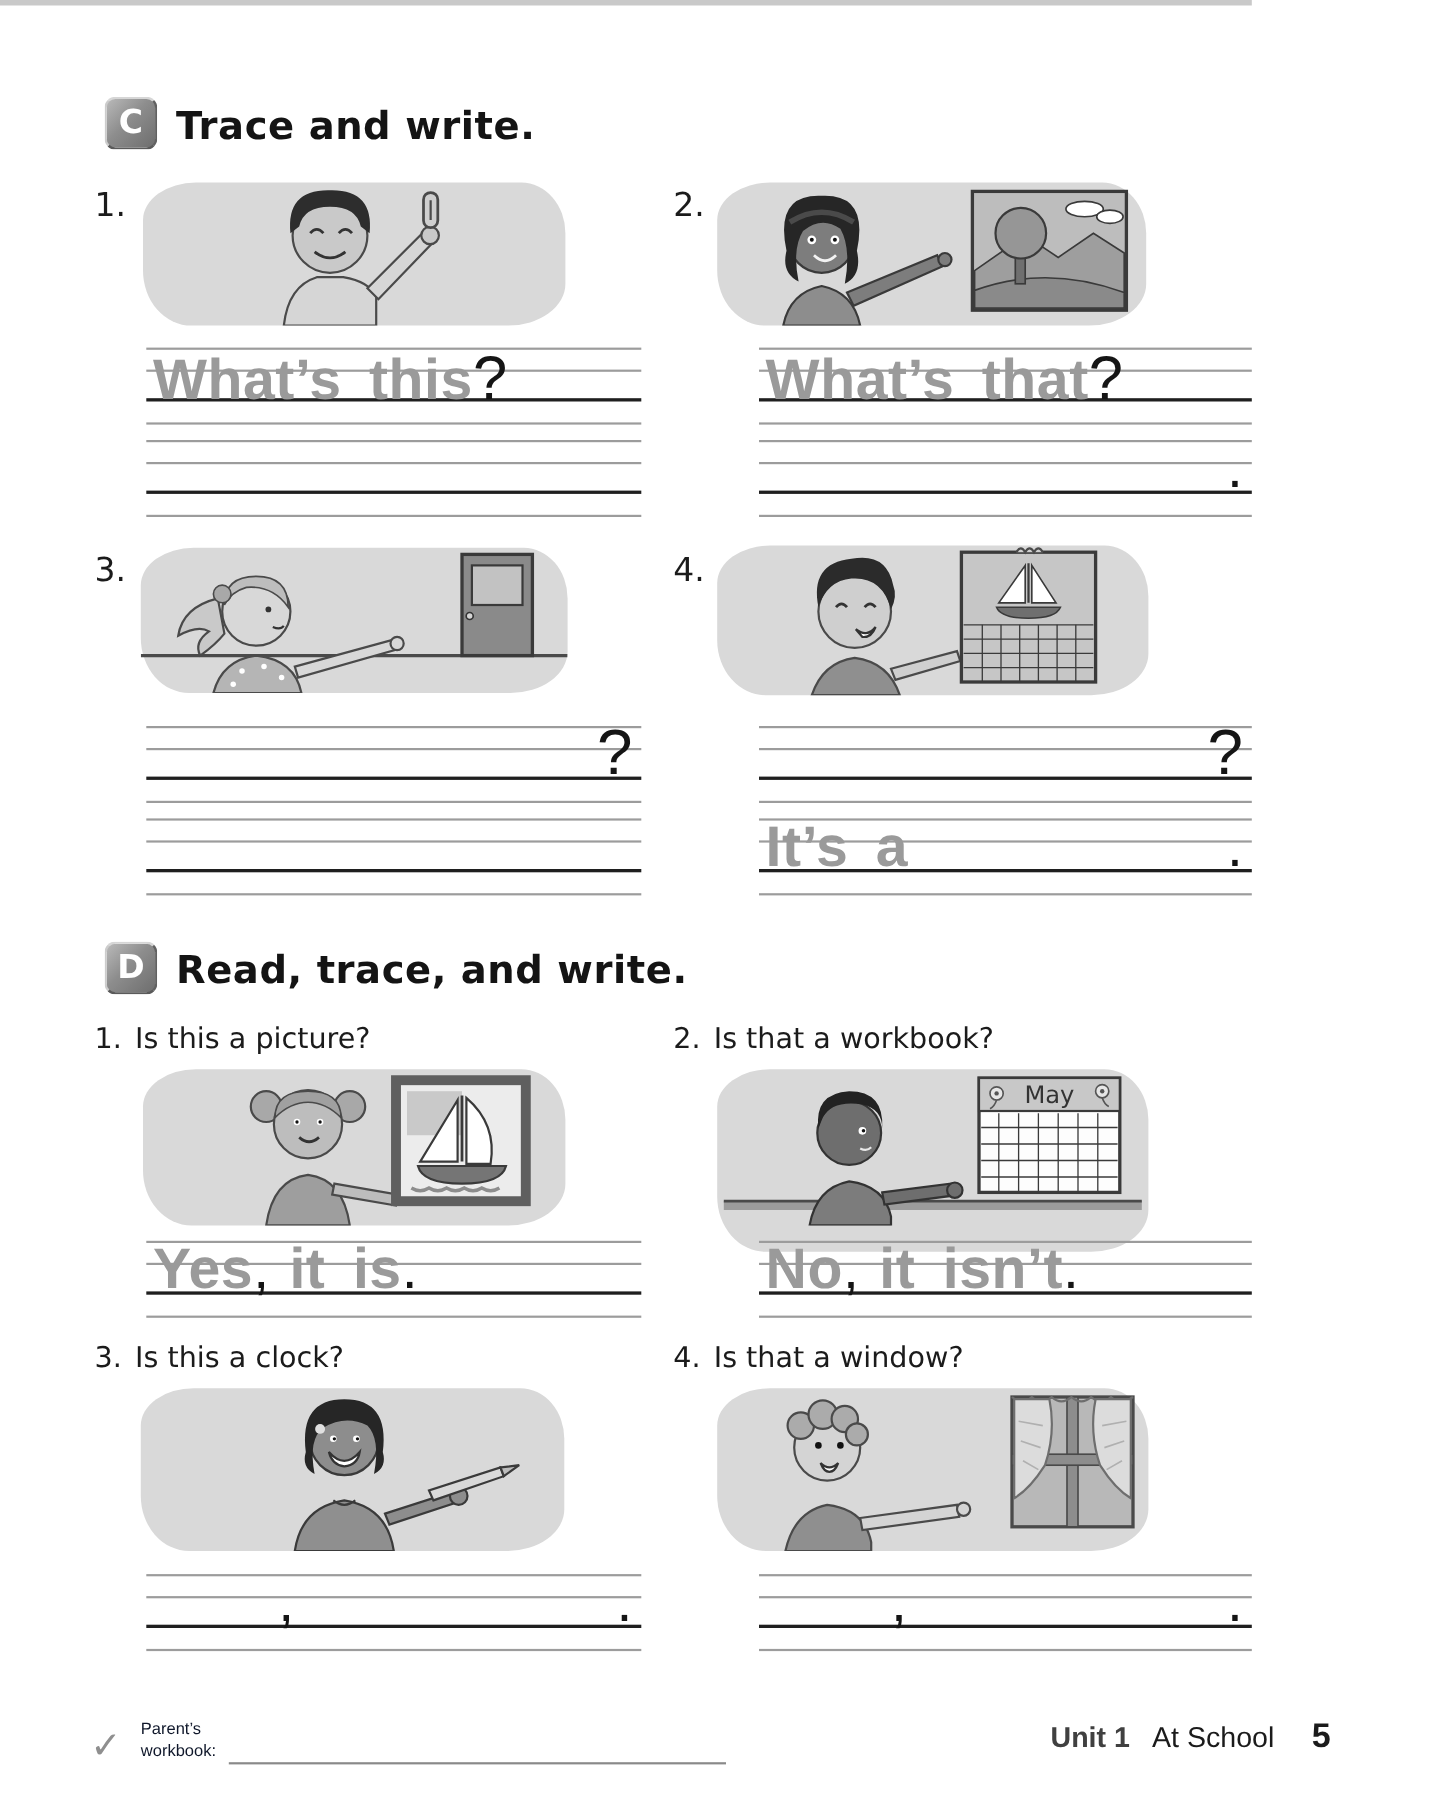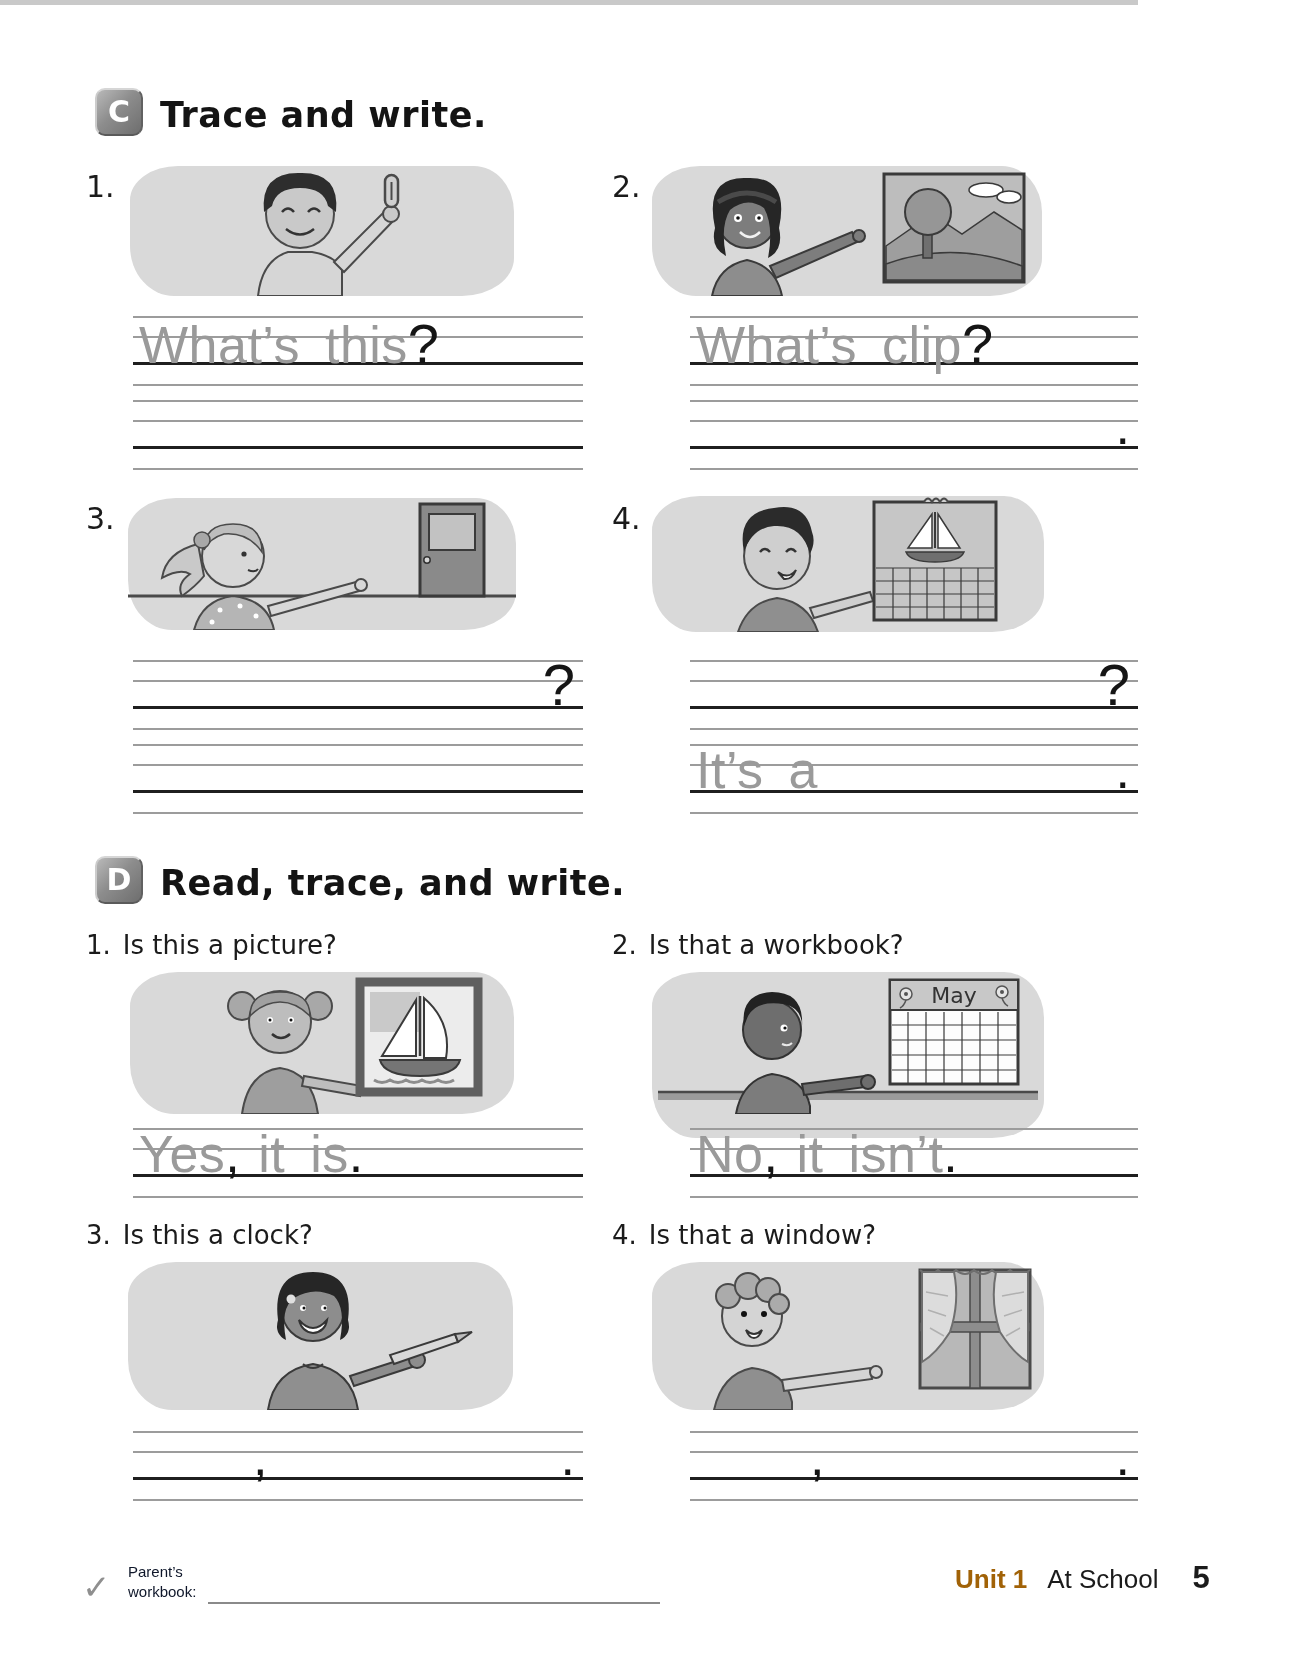--- a/index.html
+++ b/index.html
@@ -28,34 +28,34 @@
 
   
   .ruled{height:70px;}
   .rl{position:absolute;left:0;right:0;height:1.5px;background:#9c9c9c;}
   .rl.t{top:0;}
   .rl.m{top:20px;}
   .rl.b{top:46px;height:2.5px;background:#1f1f1f;}
   .rl.d{top:68px;}
   .trace{position:absolute;left:6px;top:0;font:52px/1 "Liberation Sans",sans-serif;
          color:#9a9a9a;letter-spacing:.5px;word-spacing:10px;white-space:nowrap;}
-  .trace .g{color:#9a9a9a;}
+  .trace .g{color:#9a9a9a;font-weight:bold;}
   .trace .pk{color:#151515;}
   .trace .ml{margin-left:18px;}
   .pq{position:relative;font-size:56px;color:#151515;}
   .punct-right{position:absolute;right:8px;top:0;font:52px/1 "Liberation Sans",sans-serif;color:#151515;}
   .punct-right.q{font-size:58px;top:-4px;}
   .punct-mid{position:absolute;left:120px;top:0;font:52px/1 "Liberation Sans",sans-serif;color:#151515;}
 
   
   .check{font:34px/1 "DejaVu Sans",sans-serif;color:#8f8f8f;}
   .sig-label{font:15px/1.3 "Liberation Sans",sans-serif;color:#0f172a;}
   .sig-line{height:2px;background:#8a8a8a;}
   .unit-strip{display:flex;align-items:baseline;gap:20px;}
-  .unit-label{font:bold 26px/1 "Liberation Sans",sans-serif;color:#a16207;}
+  .unit-label{font:bold 26px/1 "Liberation Sans",sans-serif;color:#404040;}
   .unit-title{font:26px/1 "Liberation Sans",sans-serif;color:#1b1b1b;}
   .page-num{font:bold 31px/1 "Liberation Sans",sans-serif;color:#1b1b1b;margin-left:14px;}
 </style>
 </head>
 <body>
 
 <div id="page">
 
   <div class="abs scan-edge"></div>
 
@@ -114,21 +114,21 @@
       <circle cx="276" cy="46" r="23" fill="#969696" stroke="#3a3a3a" stroke-width="2"></circle>
       <ellipse cx="334" cy="24" rx="17" ry="7" fill="#ffffff" stroke="#3a3a3a" stroke-width="1.5"></ellipse>
       <ellipse cx="357" cy="31" rx="12" ry="6" fill="#ffffff" stroke="#3a3a3a" stroke-width="1.5"></ellipse>
     </svg>
   </div>
   <div class="abs ruled" style="left:690px;top:316px;width:448px">
     <i class="rl t"></i>
       <i class="rl m"></i>
       <i class="rl b"></i>
       <i class="rl d"></i>
-    <span class="trace"><span class="g">What’s clip</span><span class="pq">?</span></span>
+    <span class="trace"><span class="g">What’s that</span><span class="pq">?</span></span>
   </div>
   <div class="abs ruled" style="left:690px;top:400px;width:448px">
     <i class="rl t"></i>
       <i class="rl m"></i>
       <i class="rl b"></i>
       <i class="rl d"></i>
     <span class="punct-right">.</span>
   </div>
 
   <div class="abs ex-num" style="left:86px;top:504px">3.</div>

